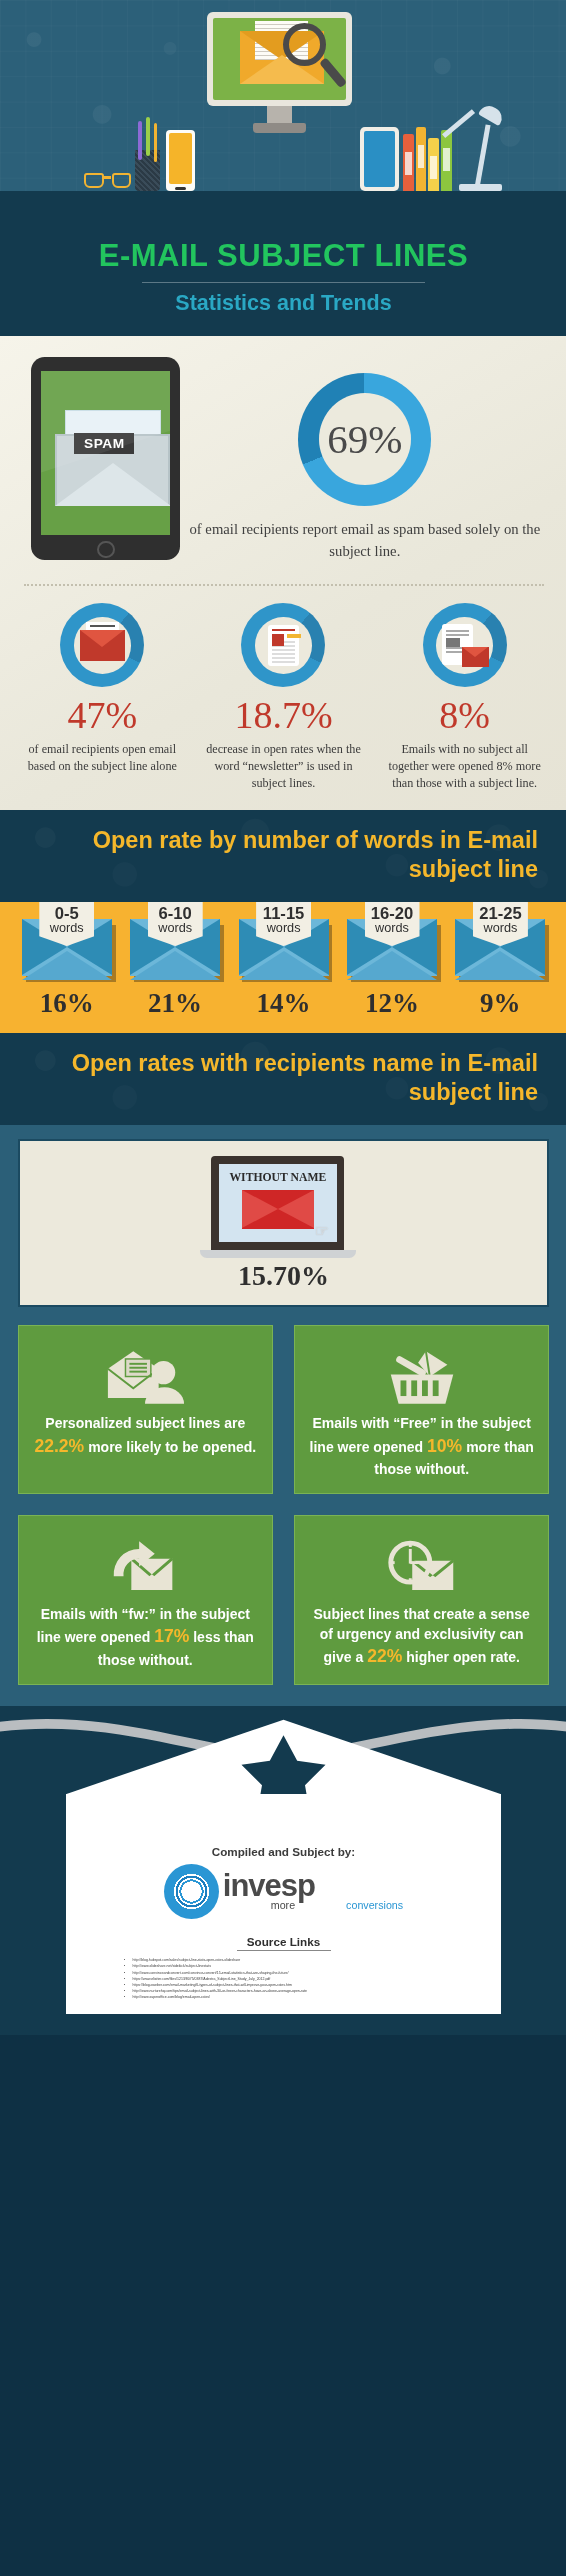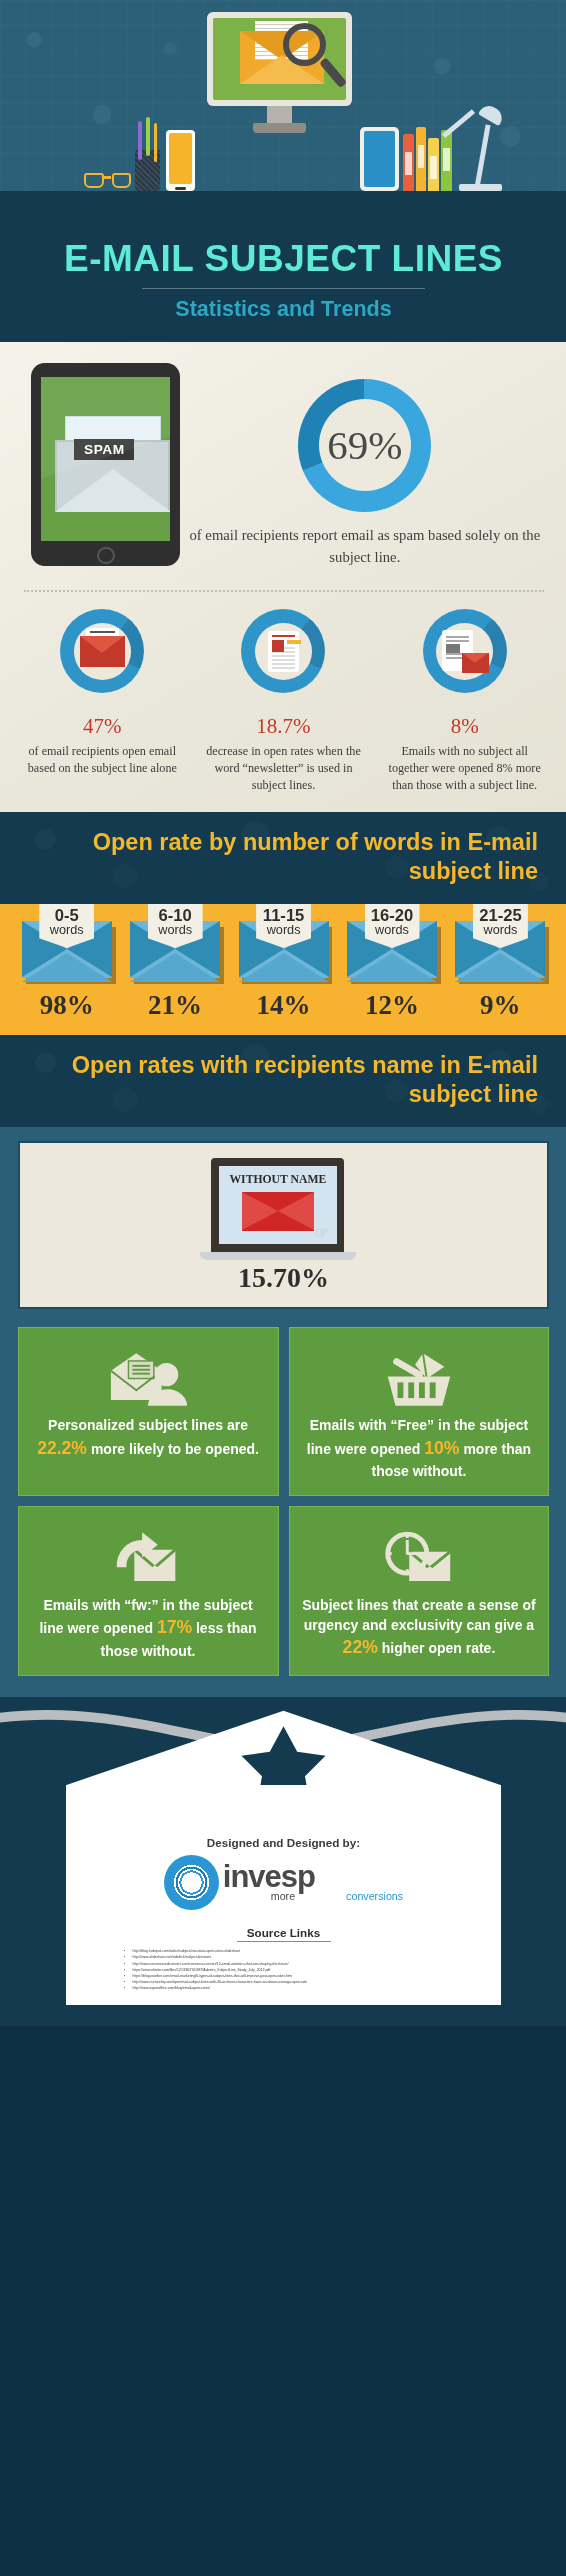--- a/index.html
+++ b/index.html
@@ -75,21 +75,21 @@
   .book::after { content:''; position:absolute; left:2px; right:2px; top:17.6px; height:23.5px; background:rgba(255,255,255,.75); }
   .lamp { position:absolute; left:451px; bottom:29px; width:55px; height:84px;}
   .lamp-base { position:absolute; bottom:0; left:7.8px; width:43px; height:6.8px; background:#d6e2ea; border-radius:2px;}
   .lamp-arm { position:absolute; bottom:5.9px; left:23.5px; width:4.9px; height:61px; background:#d6e2ea; transform:rotate(10deg); transform-origin:bottom;}
   .lamp-arm2 { position:absolute; top:3.9px; left:19.5px; width:4.9px; height:39px; background:#d6e2ea; transform:rotate(50deg); transform-origin:top;}
   .lamp-head { position:absolute; top:0; left:29px; width:23.5px; height:13.7px; background:#d6e2ea; border-radius:11.7px 11.7px 2.9px 2.9px; transform:rotate(30deg);}
 
   
   .title-band { background: #133a4e; padding: 17.6px 0 19.5px; text-align: center; }
   .title-main {
-    color: #5eead4; font-size: 37px; font-weight: bold; letter-spacing: 0.5px;
+    color: #22c55e; font-size: 31px; font-weight: bold; letter-spacing: 0.5px;
     font-family: "Liberation Sans", sans-serif;
   }
   .title-rule { width: 283px; height: 1px; background: #5c7886; margin: 8.8px auto 7.8px; }
   .title-sub { color: #2aa8c4; font-size: 21.5px; font-weight: bold; }
 
   
   .cream { background: #eeece0; background: linear-gradient(150deg,#f6f4ea 0%, #e9e7da 60%, #e6e3d5 100%); padding: 21.5px 0 17.6px; }
   .top-row { display: flex; align-items: flex-start; padding: 0 17.6px; }
   .tablet { width: 149px; height: 203px; background: #2f2f2f; border-radius: 13.7px; padding: 13.7px 9.8px; flex: none; margin-left: 13.7px;}
   .tablet-screen { width:100%; height:164px; background:#67a046; position:relative; overflow:hidden;}
@@ -125,21 +125,21 @@
   .mini-env .body { position:absolute; inset:0; background:#c0392b; }
   .mini-env .card { position:absolute; left:5.9px; top:-7.8px; width:33px; height:19.5px; background:#fff; }
   .mini-env .card i { display:block; height:2px; background:#555; margin:2.9px 3.9px; }
   .mini-env .v { position:absolute; left:0; top:0; width:0; height:0;
      border-left:22.5px solid transparent; border-right:22.5px solid transparent; border-top:17.6px solid #e05540;}
   .mini-doc { width:31px; height:41px; background:#fff; border-radius:2.9px; position:relative; padding:3.9px;}
   .mini-doc .hdr { height:2.9px; background:#c0392b; margin-bottom:2.9px;}
   .mini-doc .blk { width:11.7px; height:11.7px; background:#c0392b; float:left; margin-right:2.9px;}
   .mini-doc .ln { height:2px; background:#ddd; margin:2px 0;}
   .mini-doc .yl { height:3.9px; background:#f2b632; width:14.7px; margin-bottom:2.9px; margin-left:14.7px;}
-  .stat-num { font-family:"Liberation Serif", serif; font-size: 21px; color:#c0392b; margin-top: 21px; }
+  .stat-num { font-family:"Liberation Serif", serif; font-size: 38px; color:#c0392b; margin-top: 6px; }
   .stat-txt { font-family:"Liberation Serif", serif; font-size: 12.2px; color:#3c3c3c; line-height:1.4; margin-top:3.9px; }
 
   
   .band { background: #133a4e; text-align: right; padding: 15.6px 29px 17.6px; position: relative; overflow: hidden; }
   .band-bg { position:absolute; inset:0; opacity:.45;
     background-image:
       radial-gradient(circle at 8% 30%, rgba(255,255,255,.07) 0 9.8px, transparent 10.7px),
       radial-gradient(circle at 22% 70%, rgba(255,255,255,.05) 0 11.7px, transparent 12.7px),
       radial-gradient(circle at 45% 25%, rgba(255,255,255,.06) 0 13.7px, transparent 14.7px),
       radial-gradient(circle at 70% 60%, rgba(255,255,255,.05) 0 10.7px, transparent 11.7px),
@@ -174,21 +174,21 @@
   .lt { text-align:center; }
   .lt .lid { background:#3b332e; border-radius:3.9px 3.9px 0 0; padding:7.8px; }
   .lt .scr { background:#d3e4f0; position:relative; }
   .lt .scr .cap { font-family:"Liberation Serif", serif; font-weight:bold; color:#2b2b2b; }
   .lt .envr { background:#cf2626; margin: 5.9px auto 0; position:relative; }
   .lt .envr .ltri { position:absolute; left:0; top:0; width:0; height:0; }
   .lt .envr .rtri { position:absolute; right:0; top:0; width:0; height:0; }
   .lt .deck { height:7.8px; background:#cfd2d4; border-radius:0 0 6.8px 6.8px; }
   .lt .pct { font-family:"Liberation Serif", serif; font-weight:bold; color:#2f2f2f; }
 
-  .green-grid { display:grid; grid-template-columns:1fr 1fr; gap: 10px; margin-top: 17.6px; }
+  .green-grid { display:grid; grid-template-columns:1fr 1fr; gap: 21px; margin-top: 17.6px; }
   .gbox { background:#5f9b3f; border:1px solid #7ab354; padding: 15.6px 11.7px 13.7px; text-align:center; }
   .gicon { height: 72px; display:flex; align-items:center; justify-content:center; }
   .gtext { color:#fff; font-size:14px; line-height:1.45; font-weight:bold; }
   .gtext .hl { color:#f5b72b; font-size:17.6px; }
 
   
   .footer { background:#133a4e; position:relative; padding-top: 0; }
   .ribbon { position:relative; height: 88px; }
   .badge { background:#fff; margin: 0 66px; position:relative; padding: 51px 19.5px 13.7px; text-align:center; }
   .compiled { font-size: 11.7px; color:#3c3c3c; font-weight:bold; margin-bottom: 5.9px;}
@@ -371,21 +371,21 @@
           <div class="shadow"></div>
             <div class="base"></div>
             <div class="ltri"></div>
             <div class="rtri"></div>
             <div class="btri"></div>
           <div class="env-card">
             <div class="r">0-5</div>
             <div class="w">words</div>
           </div>
         </div>
-        <div class="env-pct">98%</div>
+        <div class="env-pct">16%</div>
       </div>
       <div class="env-item">
         <div class="env-graphic">
           <div class="shadow"></div>
             <div class="base"></div>
             <div class="ltri"></div>
             <div class="rtri"></div>
             <div class="btri"></div>
           <div class="env-card">
             <div class="r">6-10</div>
@@ -533,21 +533,21 @@
   <div class="footer">
     <div class="ribbon">
       <svg width="567" height="88" viewBox="0 0 580 90" style="display:block;">
         <path d="M0 16 C120 2 210 46 290 46 C370 46 460 2 580 16 L580 26 C460 12 370 56 290 56 C210 56 120 12 0 26 Z" fill="#b9bdc0"></path>
         <path d="M290 14 L512 90 L68 90 Z" fill="#ffffff"></path>
         <path d="M290 30 l14 26 l29 4 l-21 21 l5 29 l-27 -14 l-27 14 l5 -29 l-21 -21 l29 -4 Z" fill="#133a4e"></path>
       </svg>
     </div>
 
     <div class="badge">
-      <div class="compiled">Designed and Designed by:</div>
+      <div class="compiled">Compiled and Subject by:</div>
       <div class="logo-row">
         <div class="logo-mark"></div>
         <div class="logo-text">
           <div class="logo-word">invesp</div>
           <div class="logo-tag"><span style="color:#4a4a4a">more </span><span>conversions</span></div>
         </div>
       </div>
 
       <div class="src-title">Source Links</div>
       <div class="src-rule"></div>

